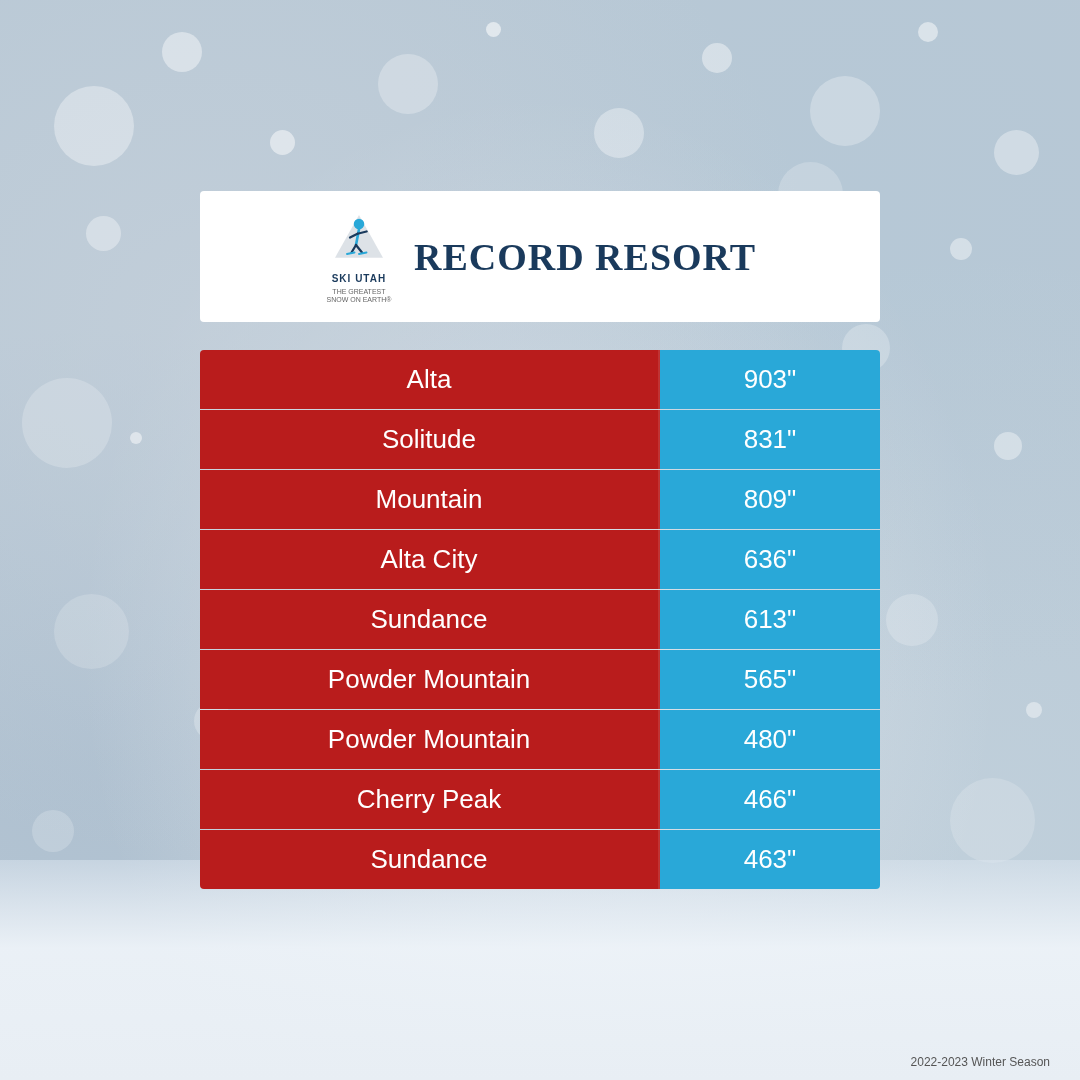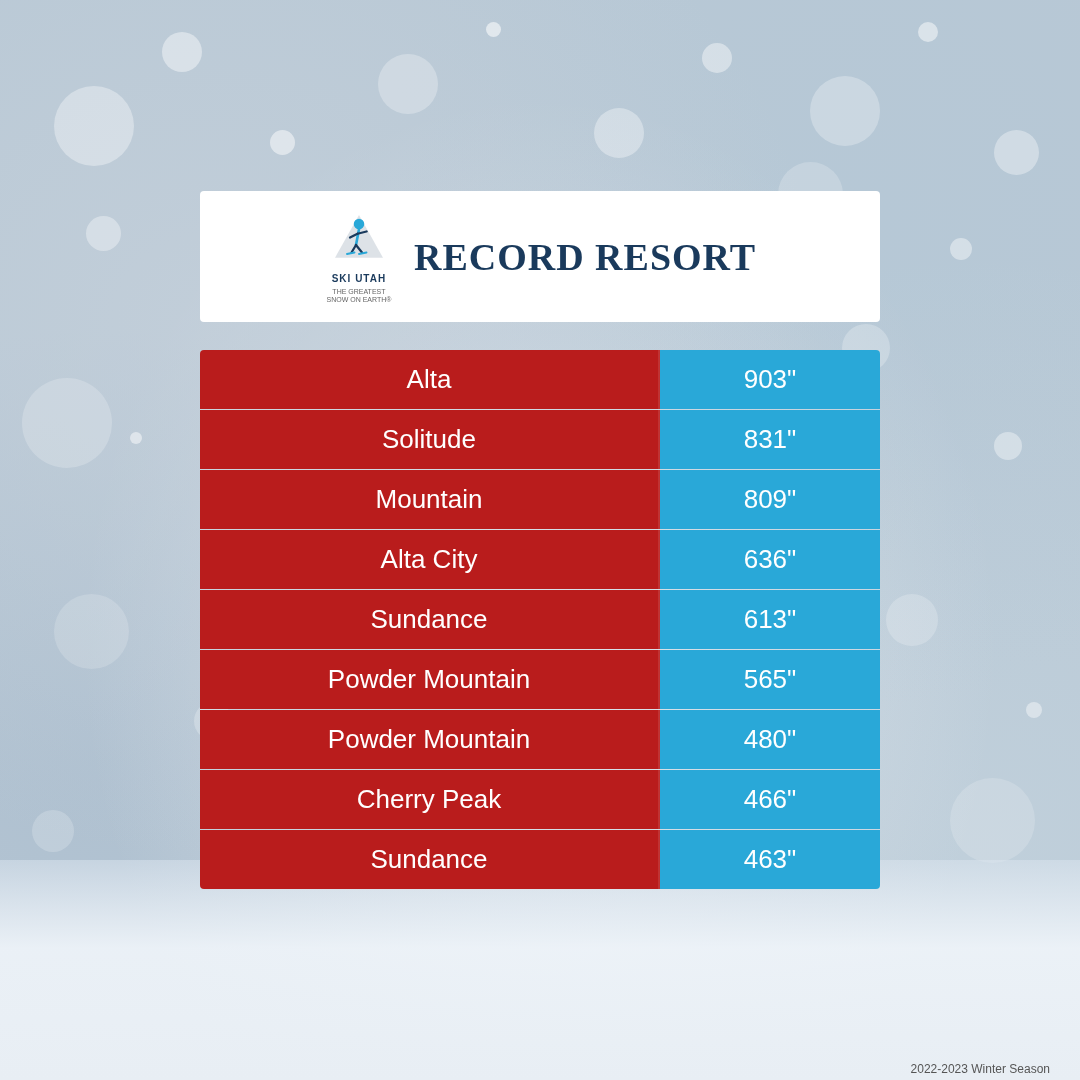--- a/index.html
+++ b/index.html
@@ -170,21 +170,21 @@
       font-weight: 400;
       padding: 14px 20px;
       display: flex;
       align-items: center;
       justify-content: center;
       text-align: center;
     }
 
     .footer-note {
       position: absolute;
-      bottom: 4px;
+      bottom: 11px;
       right: 30px;
       font-size: 12px;
       color: #555;
       z-index: 3;
     }
   </style>
 </head>
 <body>
 
 <div class="background"></div>

